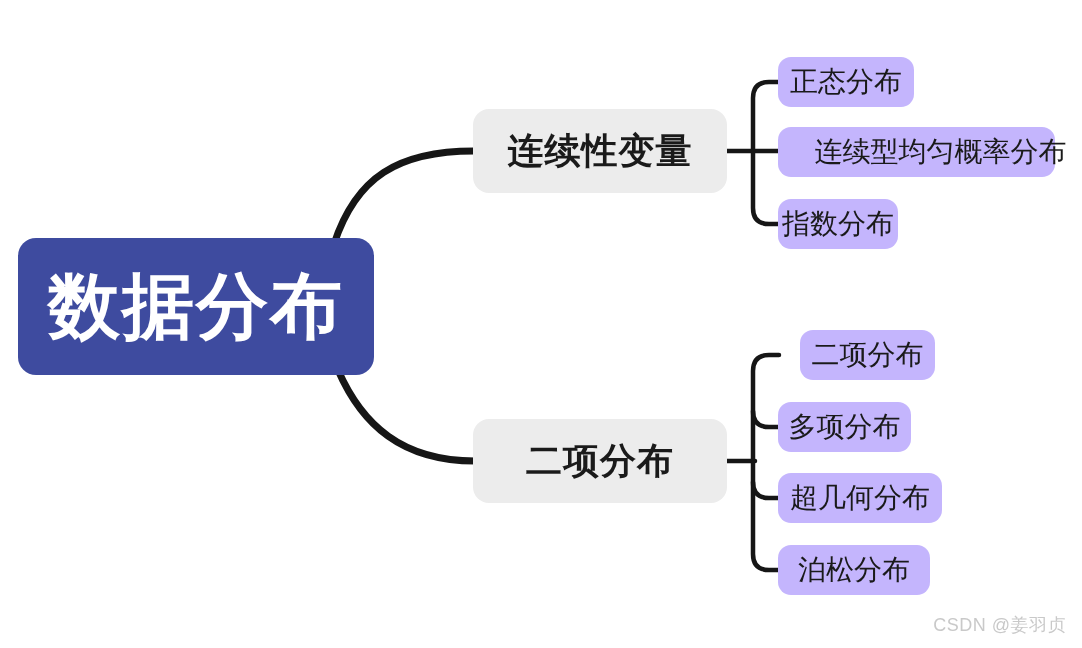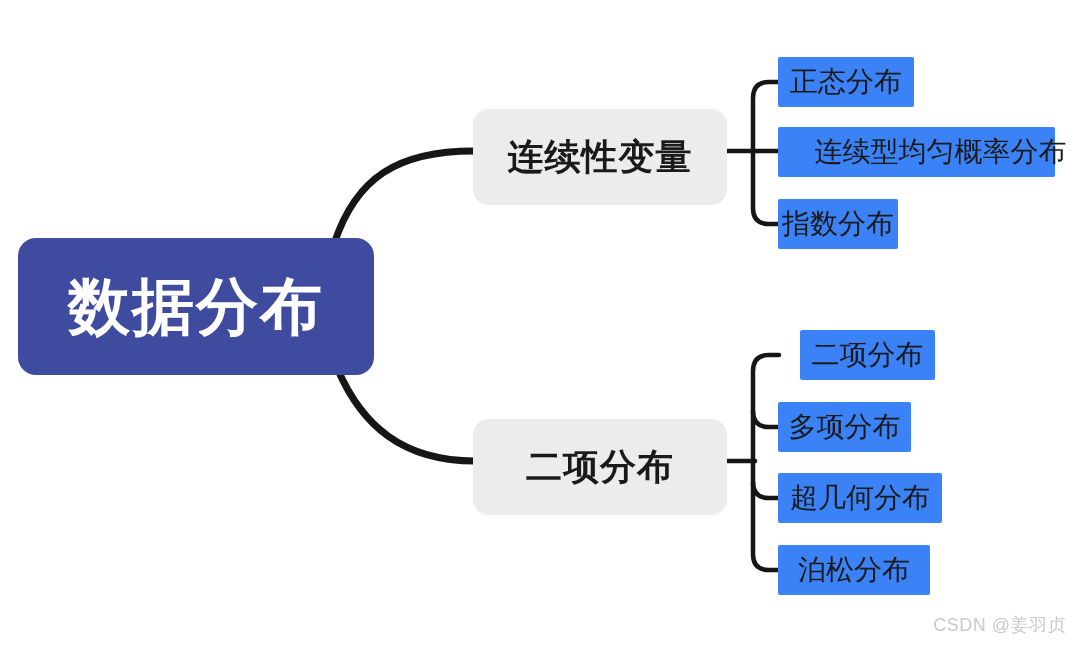--- a/index.html
+++ b/index.html
@@ -34,42 +34,42 @@
     cursor: default;
   }
   .node-root {
     left: 18px;
     top: 238px;
     width: 356px;
     height: 137px;
     background: #3E4B9F;
     border-radius: 18px;
     color: #ffffff;
-    font-size: 62px;
+    font-size: 72px;
     font-weight: bold;
     letter-spacing: 2px;
   }
   .node-branch {
     left: 473px;
     width: 254px;
-    height: 96px;
+    height: 84px;
     background: #ECECEC;
     border-radius: 16px;
     color: #1A1A1A;
     font-size: 36px;
     font-weight: bold;
     letter-spacing: 1px;
   }
   .node-branch.branch-continuous { top: 109px; }
   .node-branch.branch-discrete  { top: 419px; }
   .node-leaf {
     left: 778px;
     height: 50px;
-    background: #3b82f6;
-    border-radius: 2px;
+    background: #c4b5fd;
+    border-radius: 13px;
     color: #1A1A1A;
     font-size: 28px;
     font-weight: normal;
   }
   .leaf-normal        { top: 57px;  width: 136px; }
   .leaf-uniform       { top: 127px; width: 277px; padding-left: 48px; }
   .leaf-exponential   { top: 199px; width: 120px; }
   .leaf-binomial      { top: 330px; width: 135px; margin-left: 22px; }
   .leaf-multinomial   { top: 402px; width: 133px; }
   .leaf-hypergeometric{ top: 473px; width: 164px; }

